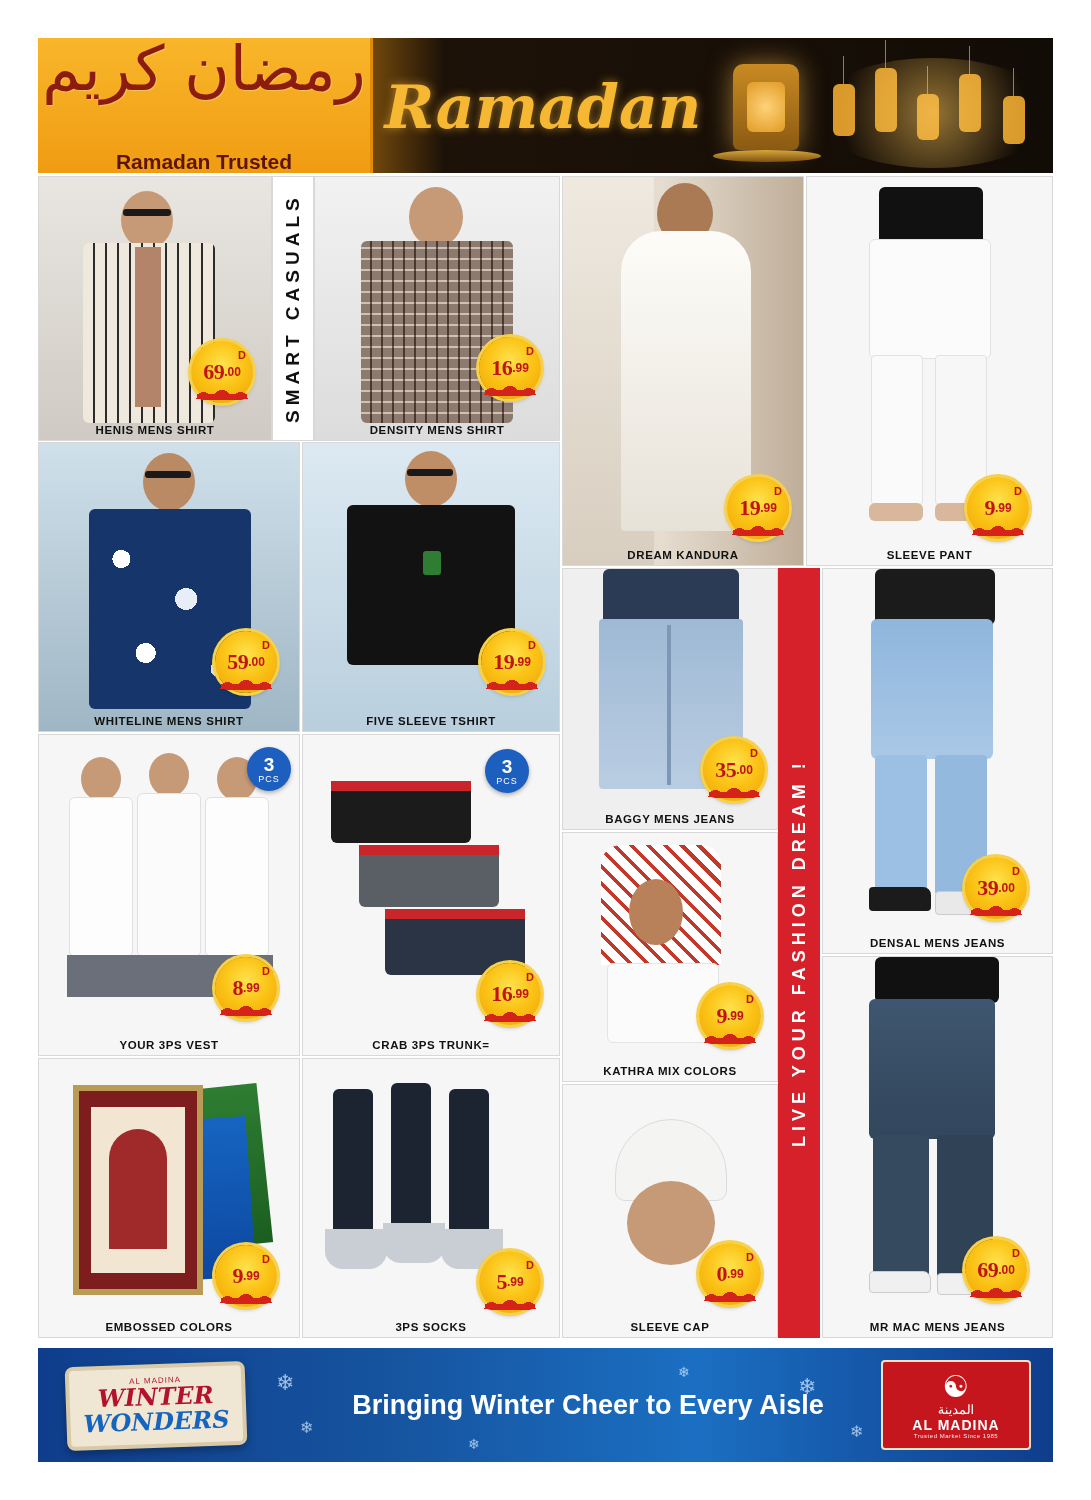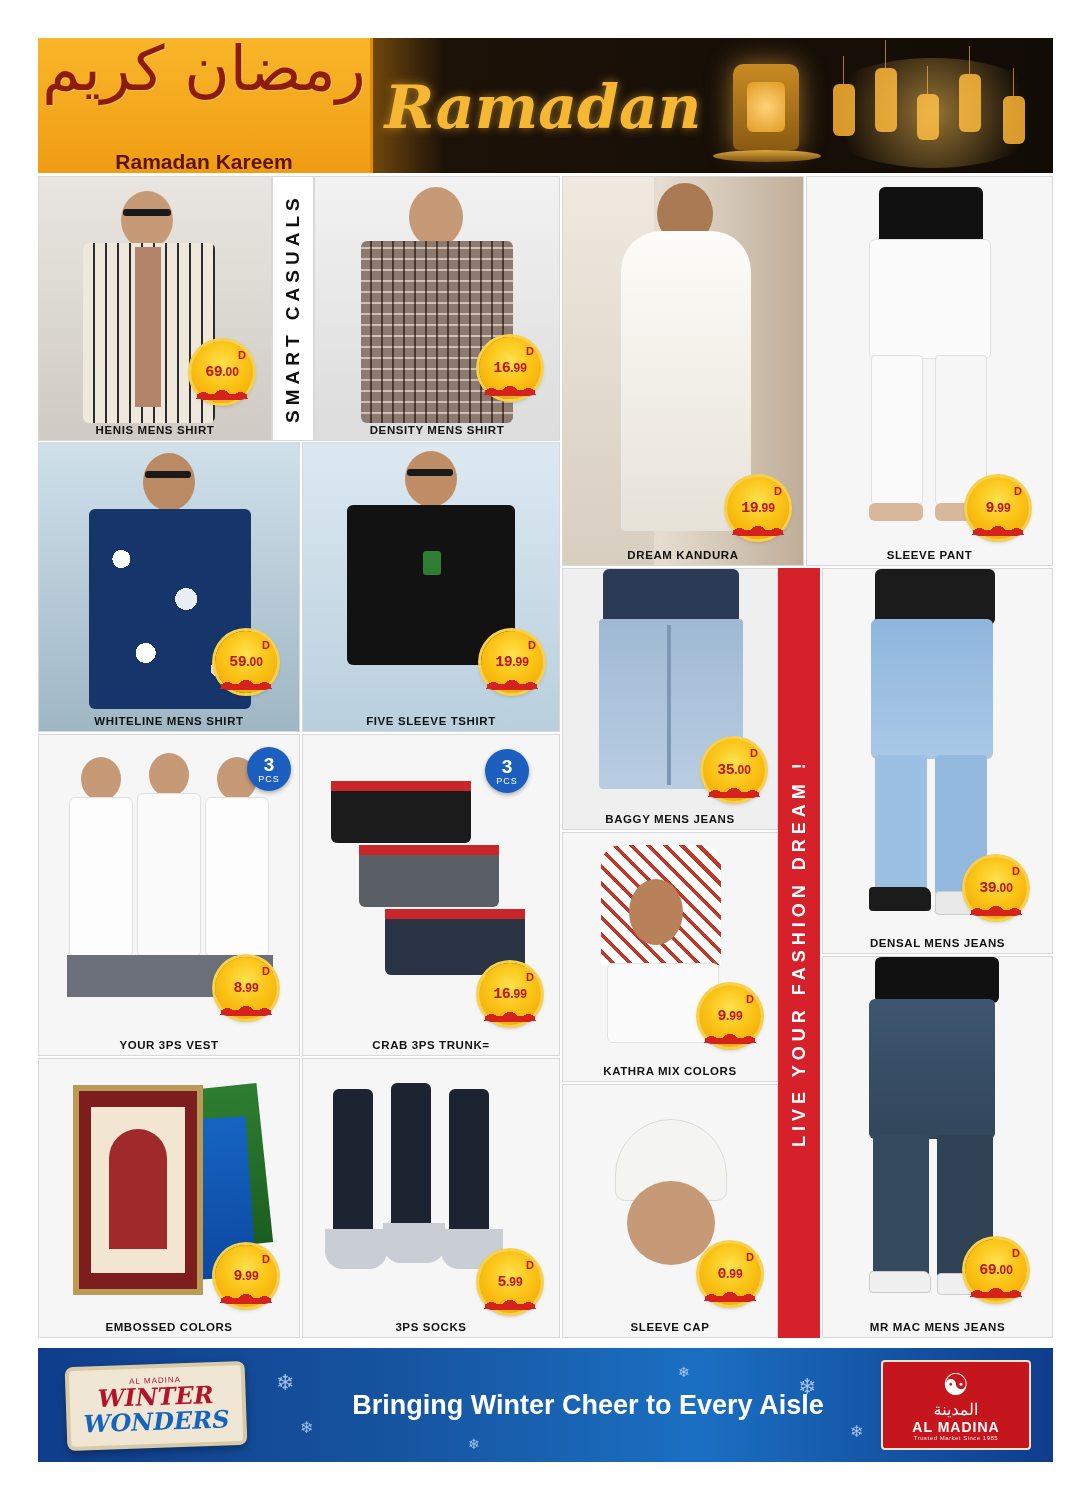--- a/index.html
+++ b/index.html
@@ -101,22 +101,22 @@
     background: radial-gradient(circle at 50% 38%, #ffe24d 0%, #fbc417 45%, #f0a000 100%);
     box-shadow: 0 0 0 3px #f7d14a, 0 2px 5px rgba(0,0,0,.35);
     display: flex; align-items: center; justify-content: center;
     z-index: 8;
   }
   .price .pinner {
     position: relative; width: 100%; height: 100%;
     display:flex; align-items:center; justify-content:center;
   }
   .price .amt {
-    font-family: Liberation Mono, monospace;
-    font-size: 15px; font-weight: 800; color: #c0150f; line-height: 1;
+    font-family: Liberation Serif, serif;
+    font-size: 22px; font-weight: 800; color: #c0150f; line-height: 1;
     letter-spacing: -.5px;
   }
   .price .dec {
     font-size: 12px; font-weight: 800; color: #c0150f; vertical-align: sub;
   }
   .price .cur {
     position: absolute; right: 7px; top: 8px;
     font-size: 11px; font-weight: bold; color: #c0150f;
   }
   .price .mosque {
@@ -183,21 +183,21 @@
   .footer-text {
     position: absolute; left: 250px; top: 42px; width: 600px;
     text-align: center; color: #ffffff; font-size: 27px; font-weight: 700;
   }
   .almadina {
     position:absolute; right: 22px; top: 12px; width: 150px; height: 90px;
     background:#c4161c; border: 2px solid #f2e3c6; border-radius: 4px;
     display:flex; flex-direction:column; align-items:center; justify-content:center; color:#fff;
   }
   .almadina .mark { font-size: 30px; line-height: 1; font-family:"DejaVu Sans", sans-serif; }
-  .almadina .ar { font-size: 16px; }
+  .almadina .ar { font-size: 13px; }
   .almadina .en { font-size: 14px; font-weight: 800; letter-spacing: 1px; }
   .almadina .tag { font-size: 6px; letter-spacing:.5px; opacity:.9; }
 
   
   .img-fig { position:absolute; inset:0; }
   .bg-studio { background: linear-gradient(180deg,#e9e6e1,#cfcac3); }
   .bg-soft { background: linear-gradient(180deg,#f2f2f2,#dcdcdc); }
   .bg-door { background: linear-gradient(90deg,#cfc4b4 0%, #e6ddd0 40%, #bfae99 100%); }
   .bg-white { background:#f6f6f6; }
   .bg-outdoor { background: linear-gradient(180deg,#cfe0ea,#9fb6c4); }
@@ -213,21 +213,21 @@
   .sunglass { position:absolute; height:7px; background:#1a1a1a; border-radius:3px; }
 </style>
 </head>
 <body>
 
 <div class="page">
 
   <div class="header">
     <div class="hdr-left">
       <div class="arabic-script">رمضان كريم</div>
-      <div class="kareem-sub">Ramadan Kareem</div>
+      <div class="kareem-sub">Ramadan Trusted</div>
     </div>
     <div class="hdr-mid">
       <div class="ramadan-word">Ramadan</div>
     </div>
     <div class="hdr-right">
       <div class="big-lantern"></div>
       <div class="plate"></div>
       <div class="lantern" style="left:130px; top:46px; height:52px;"></div>
       <div class="lantern" style="left:172px; top:30px; height:64px;"></div>
       <div class="lantern" style="left:214px; top:56px; height:46px;"></div>

